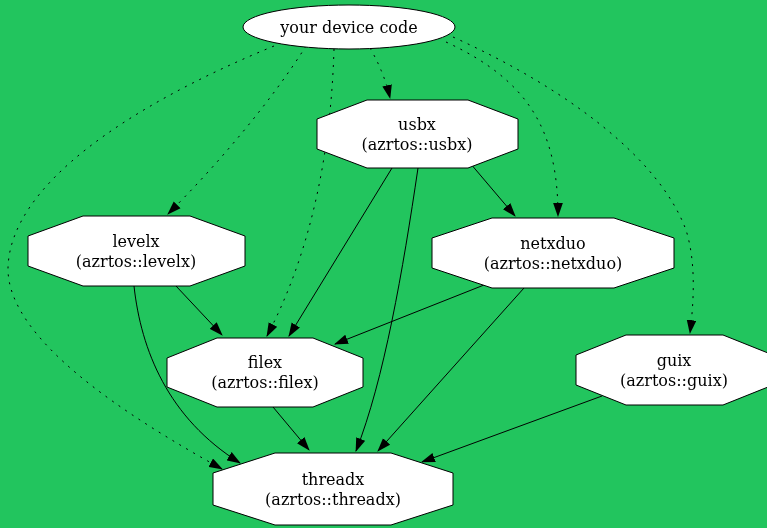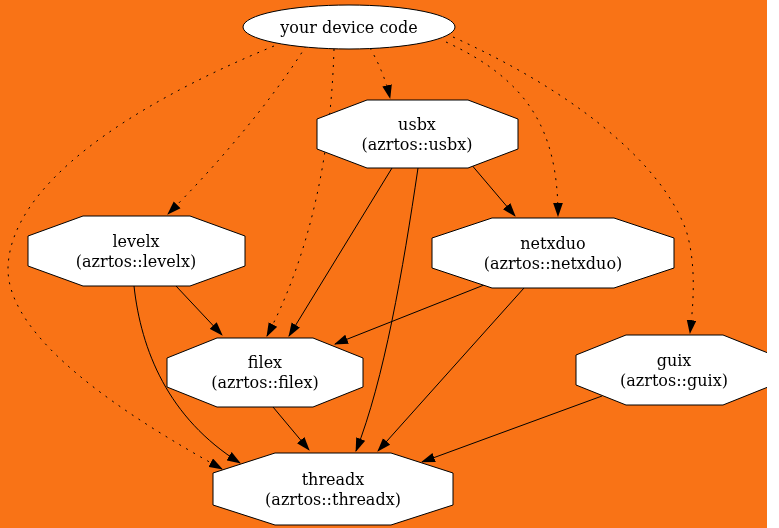--- a/index.html
+++ b/index.html
@@ -4,21 +4,21 @@
 <style>
   html, body {
     margin: 0;
     padding: 0;
     background: #ffffff;
   }
   .stage {
     position: relative;
     width: 767px;
     height: 528px;
-    background: #f97316;
+    background: #22c55e;
     overflow: hidden;
   }
   svg text {
     font-family: "DejaVu Serif", "Liberation Serif", serif;
     font-size: 16px;
     fill: #000000;
   }
   .edge {
     fill: none;
     stroke: #000000;

